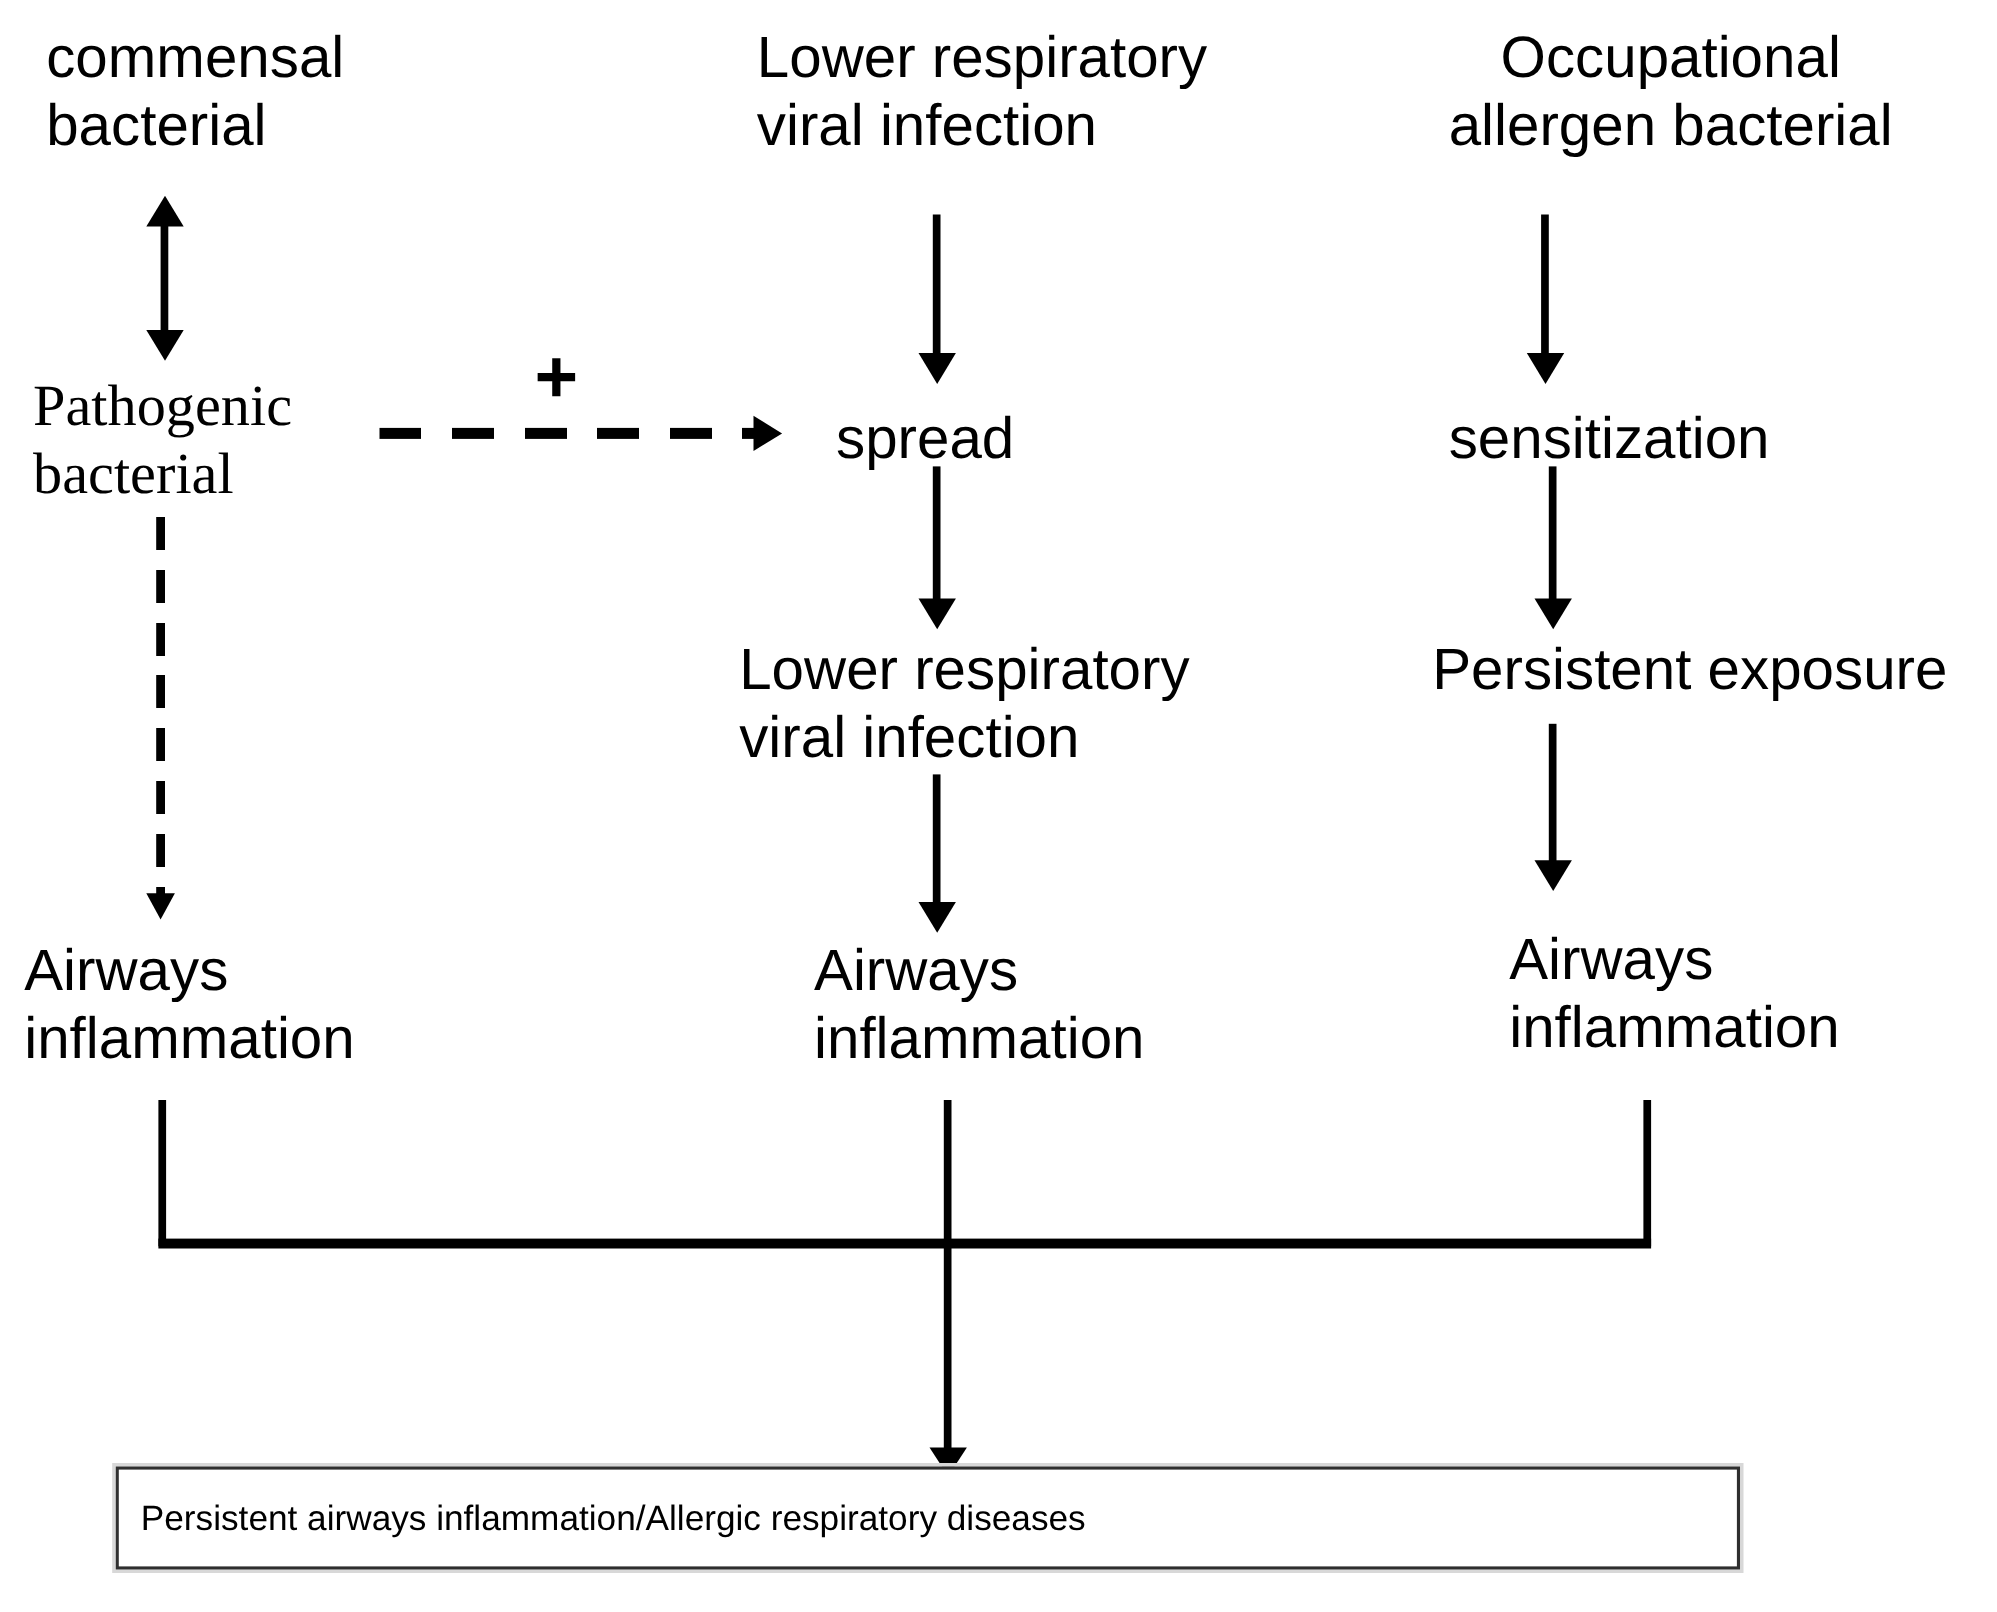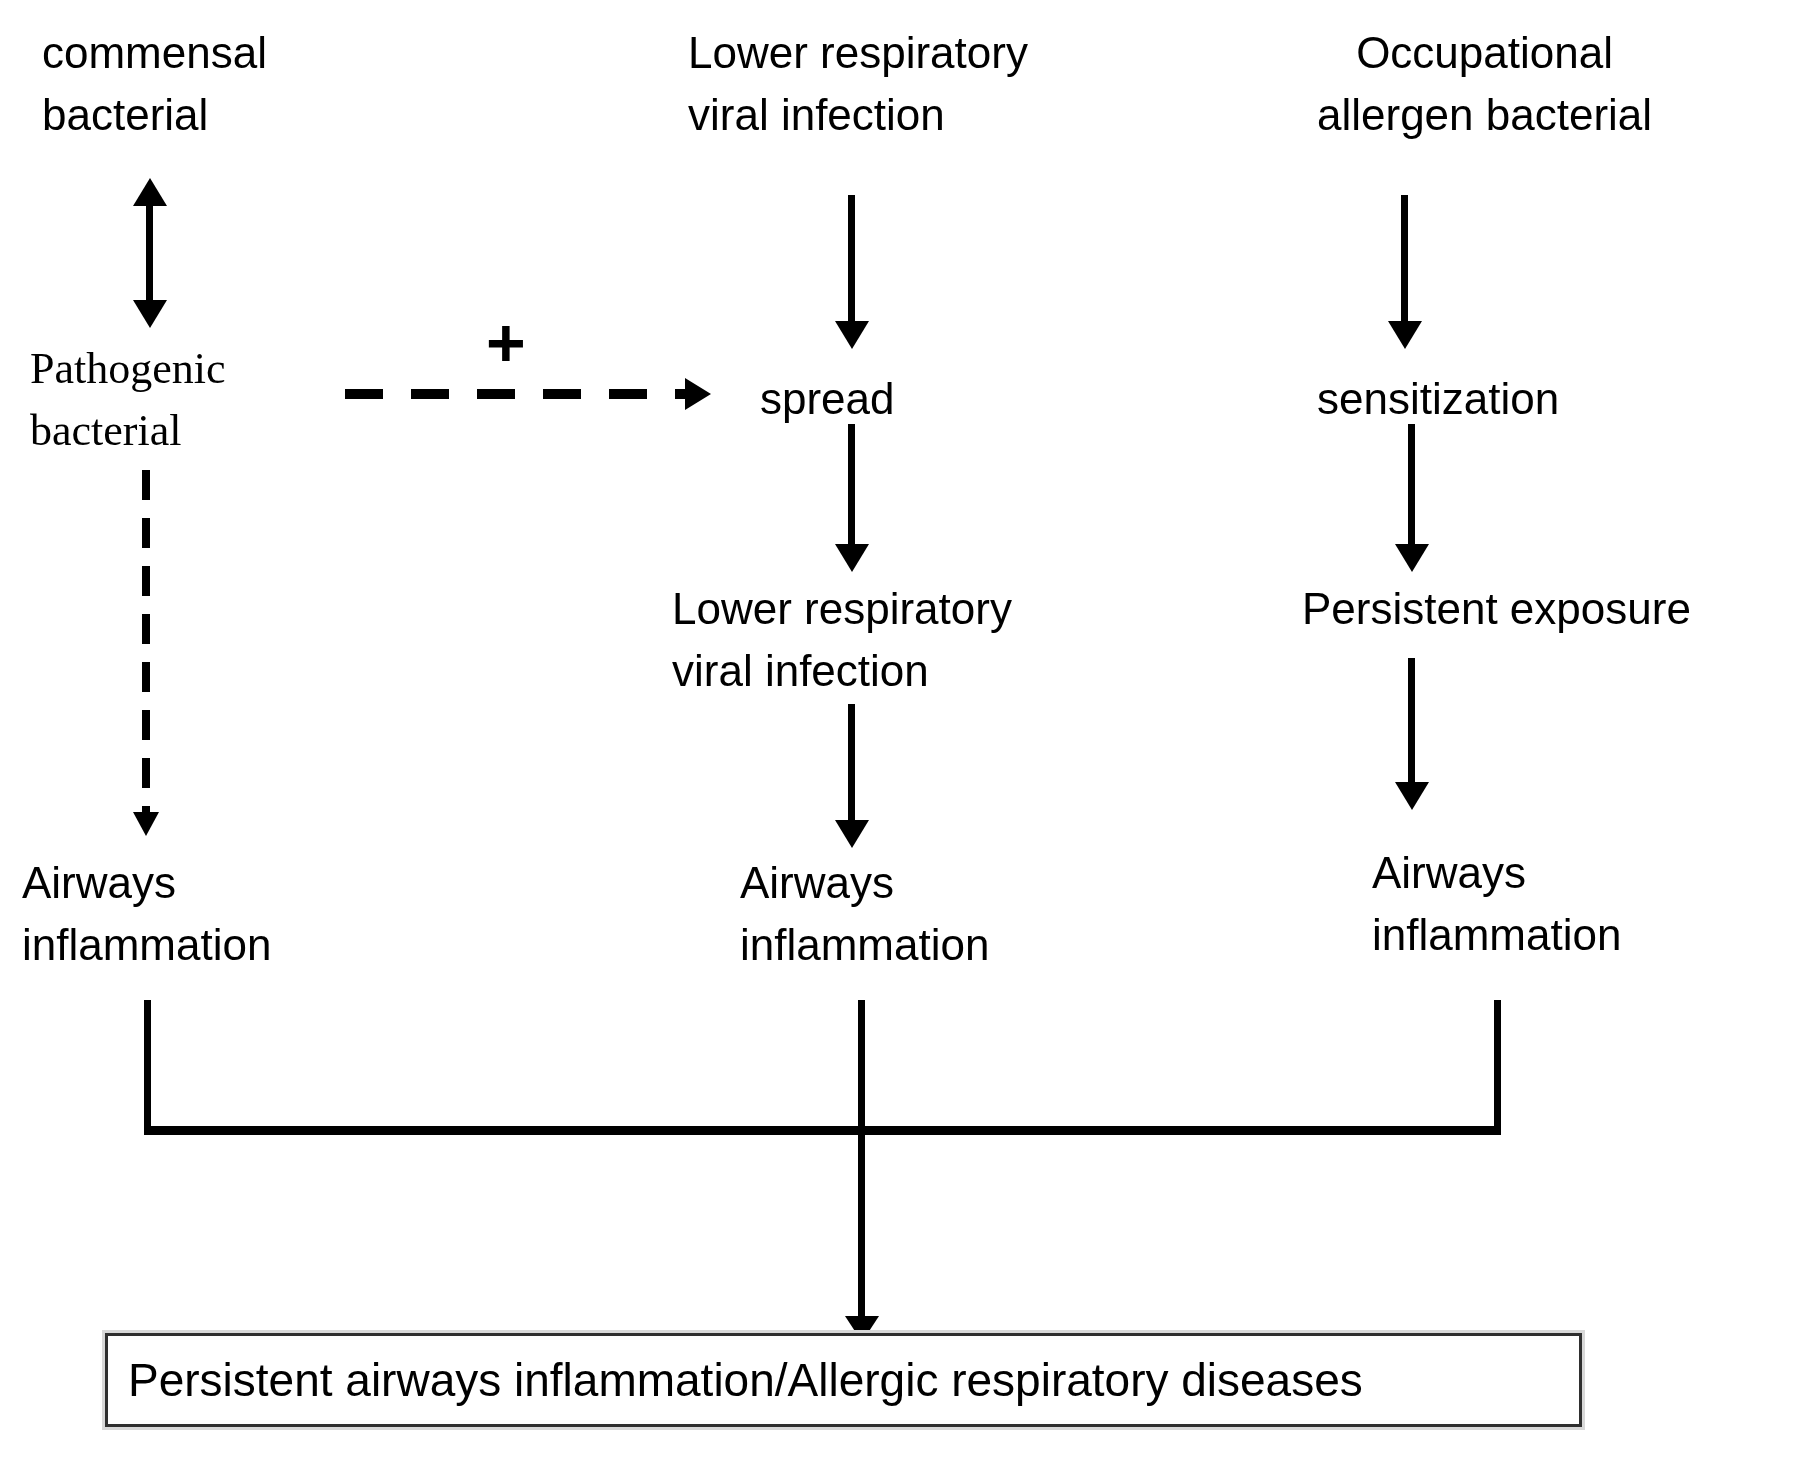--- a/index.html
+++ b/index.html
@@ -7,21 +7,21 @@
     position: relative;
     width: 1815px;
     height: 1465px;
     background: #ffffff;
     font-family: "Liberation Sans", "DejaVu Sans", sans-serif;
     color: #000000;
     overflow: hidden;
   }
   .node {
     position: absolute;
-    font-size: 44px;
+    font-size: 53px;
     line-height: 62px;
     white-space: nowrap;
     color: #000000;
   }
   .shaft-v { position: absolute; width: 7px; background: #000000; }
   .shaft-h { position: absolute; height: 9px; background: #000000; }
   .dash-v {
     position: absolute; width: 8px;
     background: repeating-linear-gradient(to bottom, #000 0px, #000 30px, transparent 30px, transparent 48px);
   }
@@ -64,21 +64,21 @@
     position: absolute;
     left: 105px; top: 1333px;
     width: 1477px; height: 94px;
     box-sizing: border-box;
     border: 3px solid #2f2f2f;
     outline: 3px solid #d8d8d8;
     background: #ffffff;
     display: flex;
     align-items: center;
     padding-left: 20px;
-    font-size: 46px;
+    font-size: 32px;
     white-space: nowrap;
   }
 </style>
 </head>
 <body>
 
 <div class="page">
 
   <div class="node" style="left:42px; top:22px;">
     <div>commensal</div>

